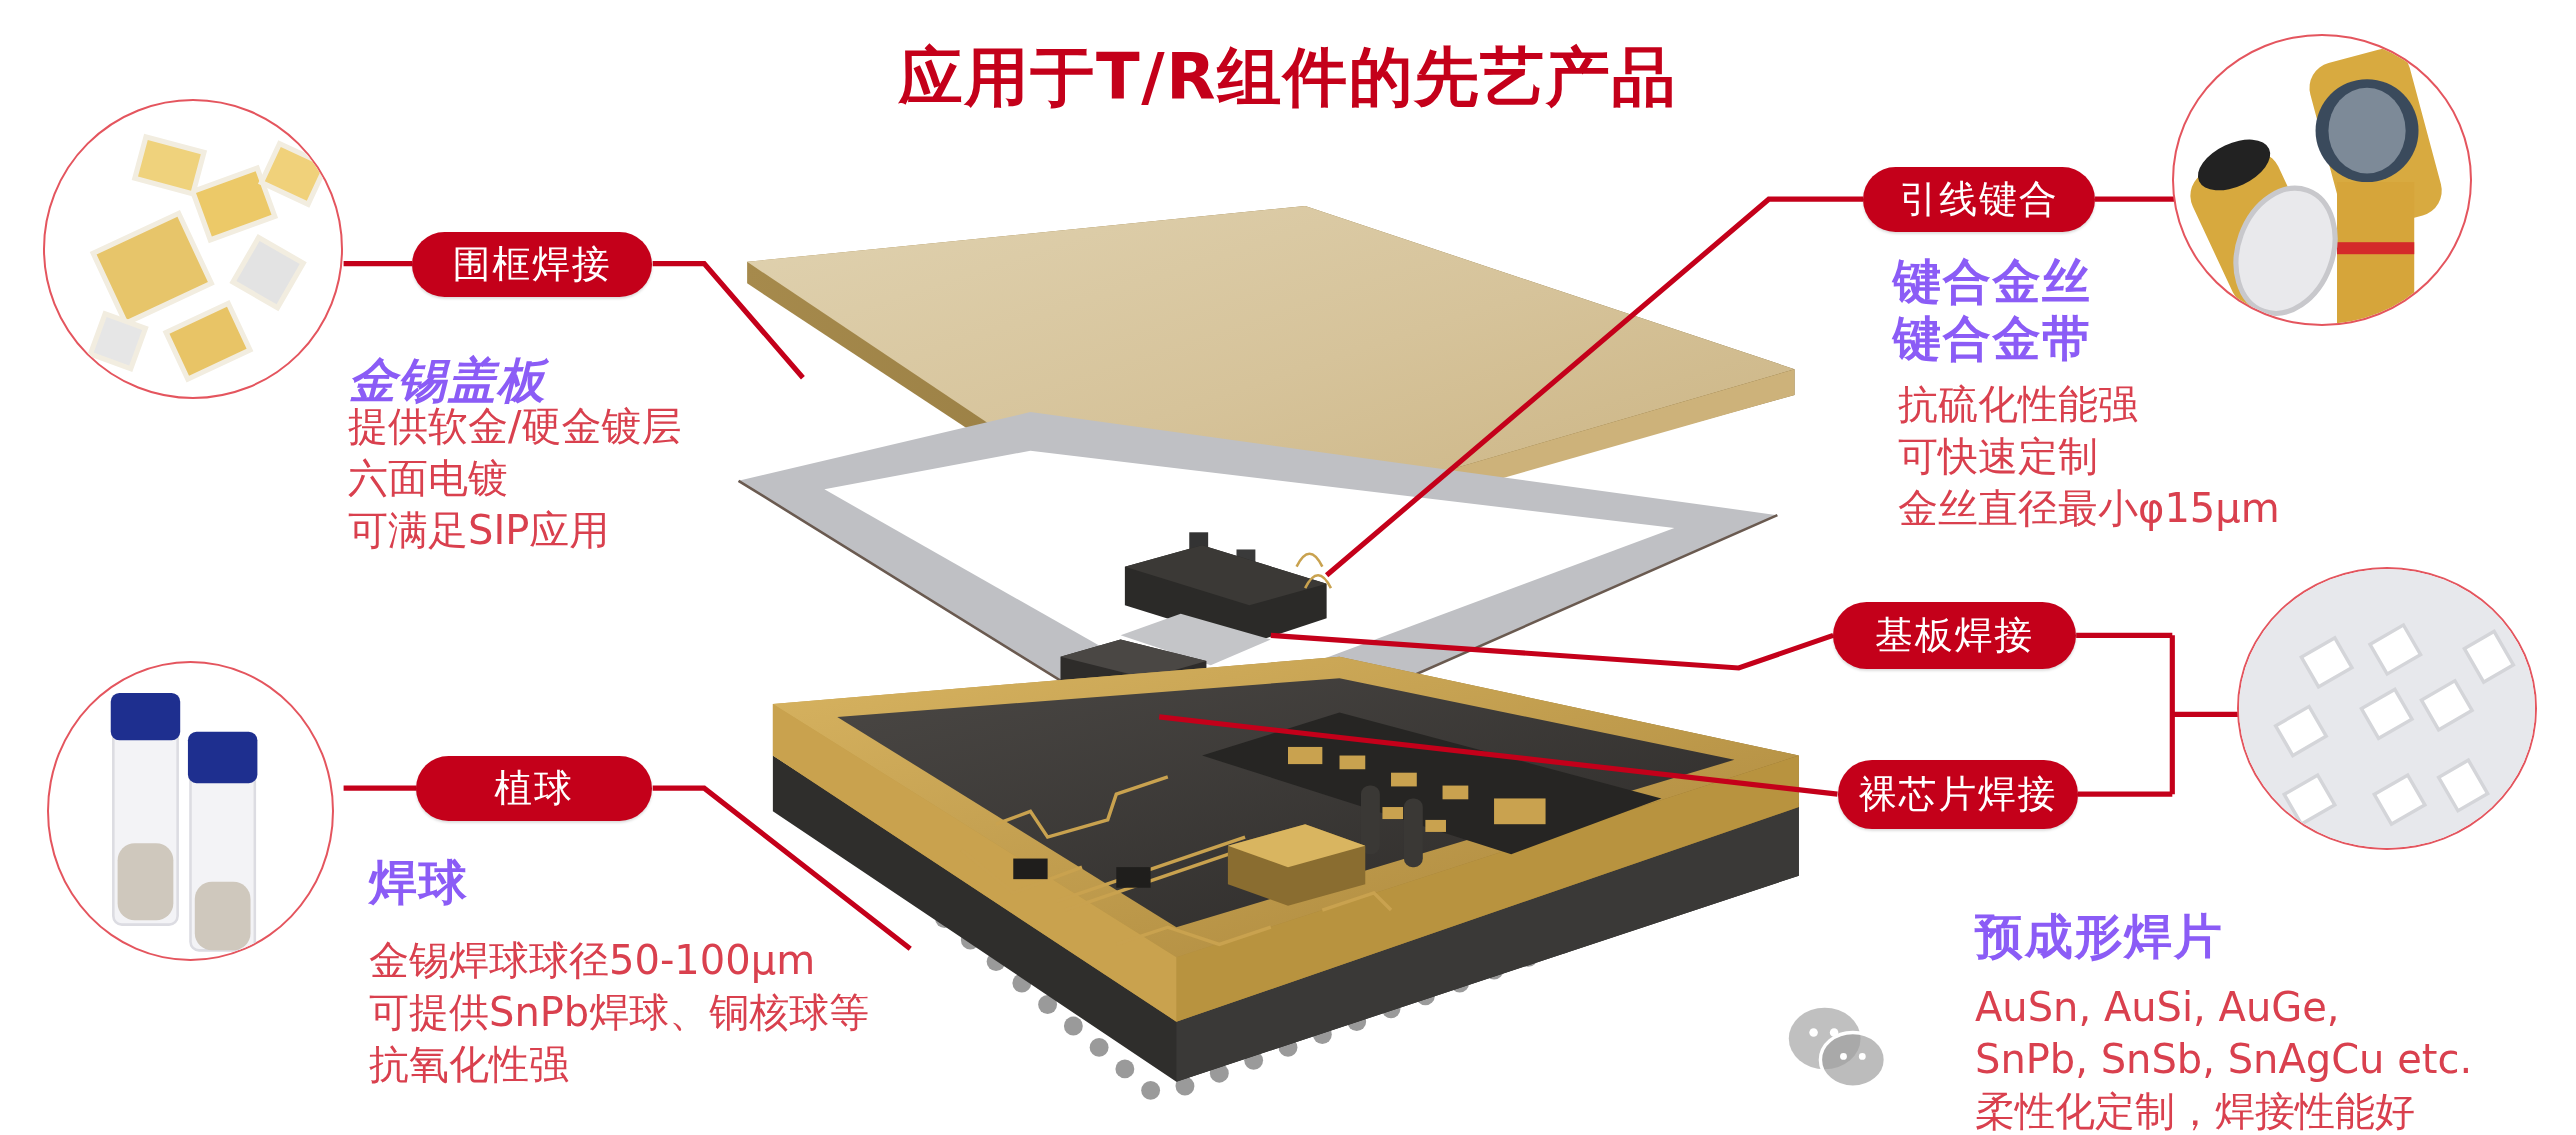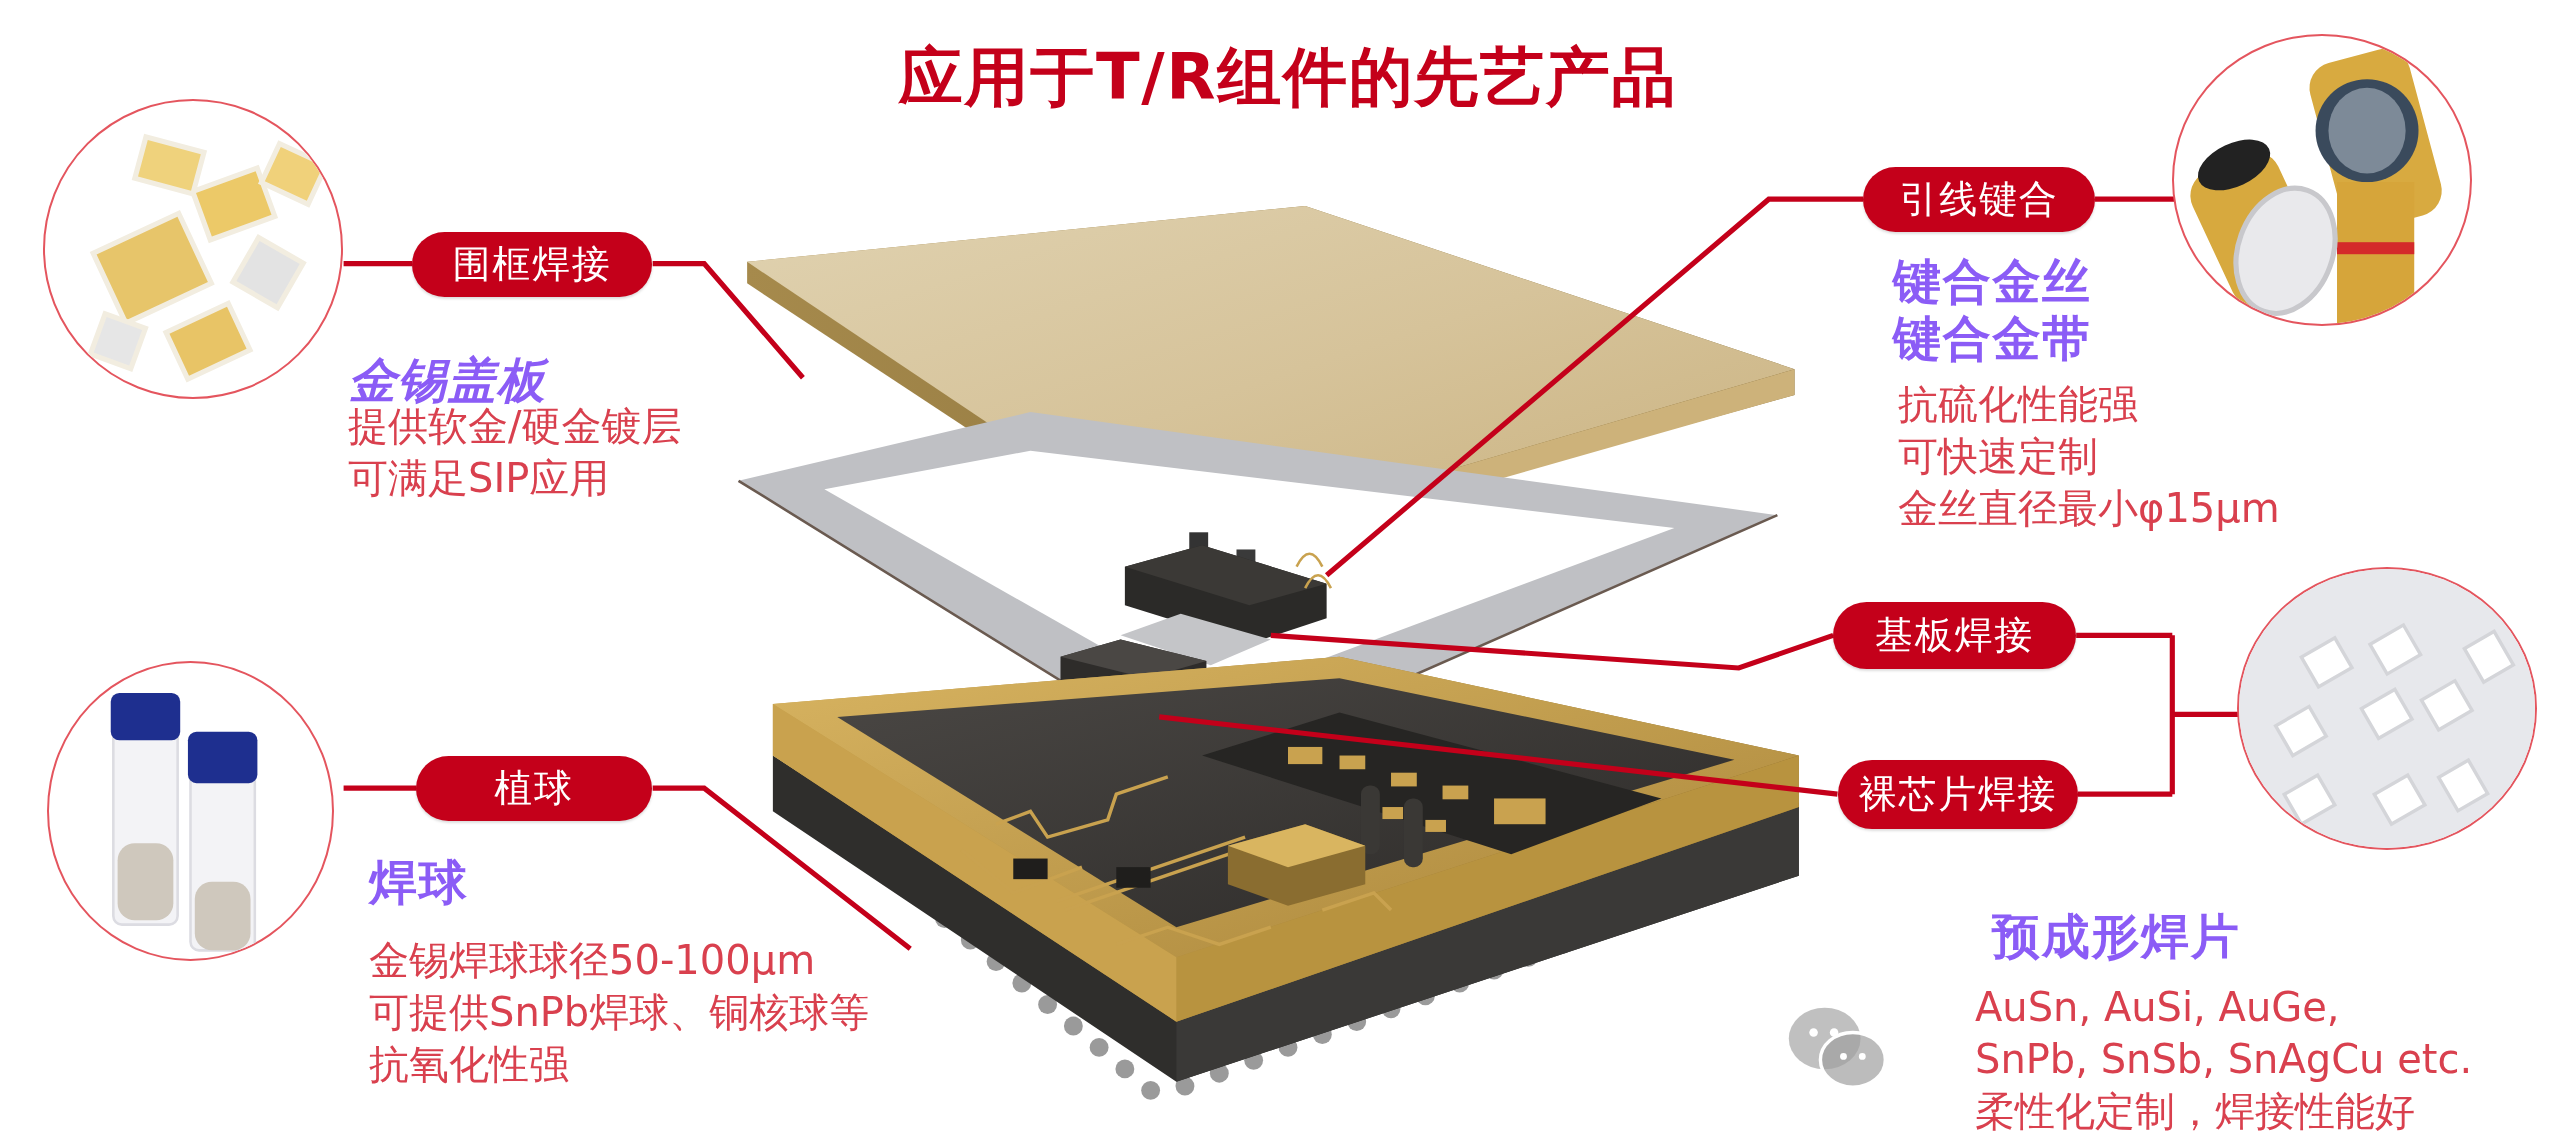--- a/index.html
+++ b/index.html
@@ -229,20 +229,21 @@
 <div class="pill" style="left:1863px;top:167px;width:232px;height:65px;">引线键合</div>
 <div class="pill" style="left:1833px;top:602px;width:243px;height:67px;">基板焊接</div>
 <div class="pill" style="left:1838px;top:760px;width:240px;height:69px;">裸芯片焊接</div>
 <div class="pill" style="left:416px;top:756px;width:236px;height:65px;">植球</div>
 
 <div class="heading" style="left:348px;top:352px;font-style:italic;">
   <div>金锡盖板</div>
 </div>
 <div class="desc" style="left:348px;top:400px;">
   <div>提供软金/硬金镀层</div>
+  <div>六面电镀</div>
   <div>可满足SIP应用</div>
 </div>
 
 <div class="heading" style="left:1893px;top:253px;">
   <div>键合金丝</div>
   <div>键合金带</div>
 </div>
 <div class="desc" style="left:1898px;top:378px;">
   <div>抗硫化性能强</div>
   <div>可快速定制</div>
@@ -251,21 +252,21 @@
 
 <div class="heading" style="left:369px;top:854px;">
   <div>焊球</div>
 </div>
 <div class="desc" style="left:369px;top:934px;">
   <div>金锡焊球球径50-100μm</div>
   <div>可提供SnPb焊球、铜核球等</div>
   <div>抗氧化性强</div>
 </div>
 
-<div class="heading" style="left:1975px;top:908px;margin-left:17px;">
+<div class="heading" style="left:1975px;top:908px;">
   <div>预成形焊片</div>
 </div>
 <div class="desc" style="left:1975px;top:981px;">
   <div>AuSn, AuSi, AuGe,</div>
   <div>SnPb, SnSb, SnAgCu etc.</div>
   <div>柔性化定制，焊接性能好</div>
 </div>
 
 <div class="watermark">
   <svg width="103" height="94" viewBox="0 0 120 110" style="position:static;">

